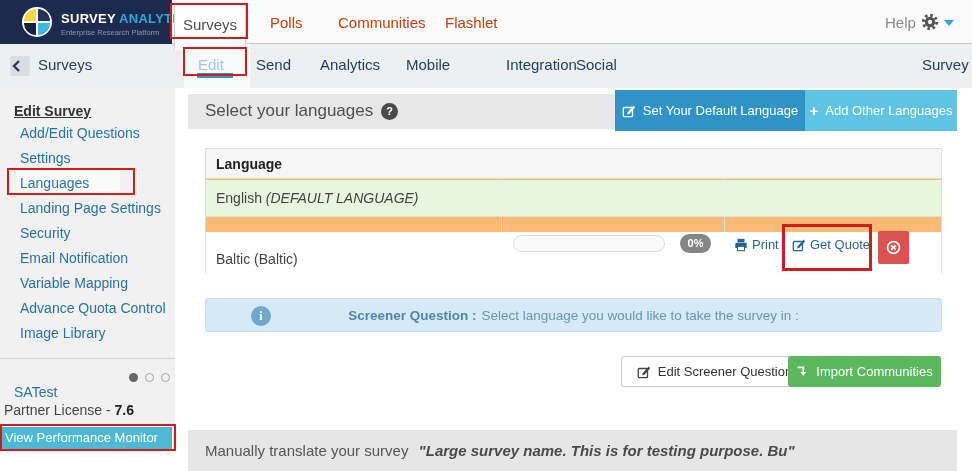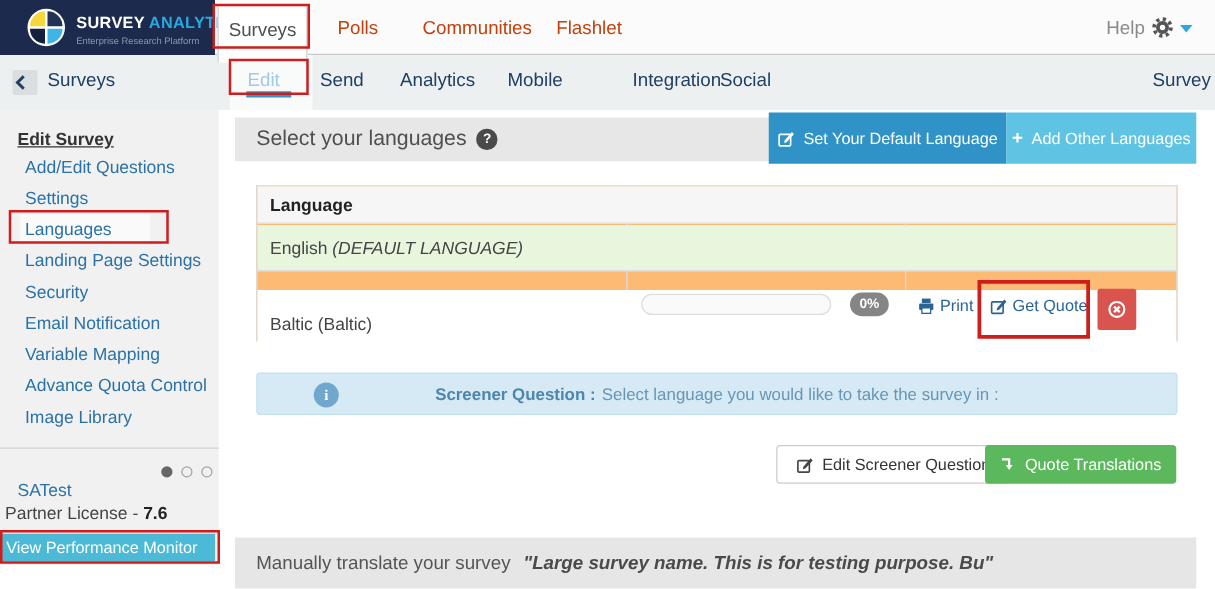--- a/index.html
+++ b/index.html
@@ -223,21 +223,21 @@
       <rect x="1.5" y="4" width="10.5" height="10.5" rx="1" fill="none" stroke="#444" stroke-width="1.5"></rect>
       <path d="M6.5 9.5 L13.2 1.8 L15 3.8 L8.3 11.3 L6 11.8 Z" fill="#444"></path>
     </svg>
     <span>Edit Screener Question</span>
   </button>
   <button class="btn-import">
     <svg width="13" height="13" viewBox="0 0 16 16">
       <path d="M2 3 H9 V9" fill="none" stroke="#fff" stroke-width="2.2"></path>
       <path d="M5.6 8.5 L9 13.5 L12.4 8.5 Z" fill="#fff"></path>
     </svg>
-    <span>Quote Translations</span>
+    <span>Import Communities</span>
   </button>
 
   <div class="bottom-bar">
     <span>Manually translate your survey</span>
     <span class="survey-name">"Large survey name. This is for testing purpose. Bu"</span>
   </div>
 
   <div class="annot" style="left:170px; top:3px; width:78px; height:36px;"></div>
   <div class="annot" style="left:183px; top:47px; width:64px; height:29px;"></div>
   <div class="annot" style="left:7px; top:168px; width:128px; height:27px;"></div>

